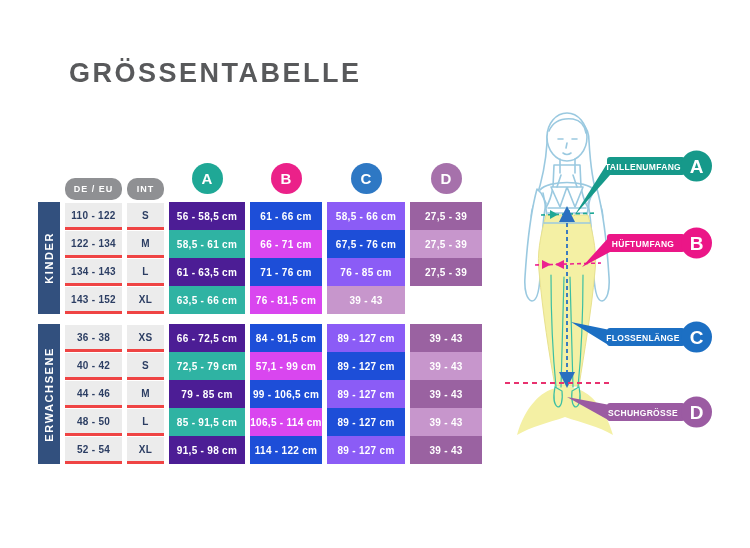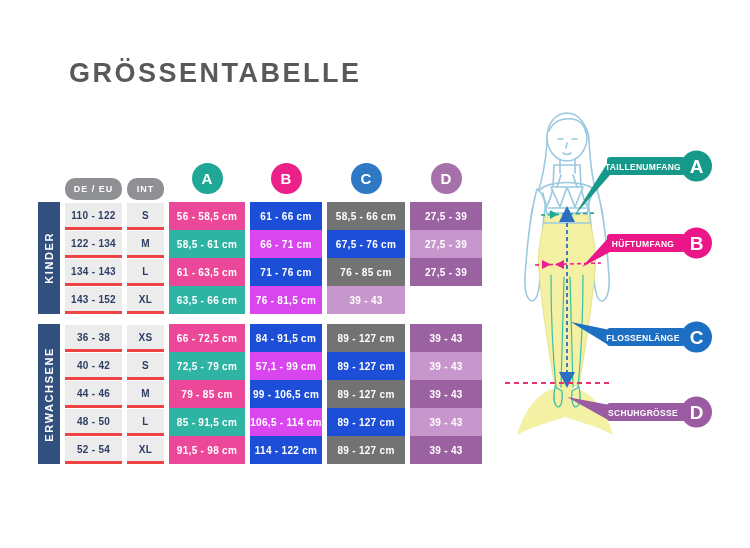--- a/index.html
+++ b/index.html
@@ -19,23 +19,23 @@
   .group{grid-auto-rows:28px;}
   .group.k{margin-top:0;}
   .group.e{margin-top:10px;}
   .sidebar{grid-column:1;background:#32507e;color:#fff;display:flex;align-items:center;justify-content:center;}
   .sidebar span{writing-mode:vertical-rl;transform:rotate(180deg);font-size:11px;font-weight:700;letter-spacing:1.6px;}
   .rows4{grid-row:1 / span 4;}
   .rows5{grid-row:1 / span 5;}
   .cell{display:flex;align-items:center;justify-content:center;font-size:10px;font-weight:700;
         letter-spacing:.3px;color:#fff;}
   .ggray{background:#ececec;color:#2c3e63;border-top:1px solid #fff;border-bottom:3px solid #ef4444;}
-  .ca.v1{background:#ec4899}.ca.v2{background:#2fb3a3}
+  .ca.v1{background:#4c1d95}.ca.v2{background:#2fb3a3}
   .cb.v1{background:#1d4ed8}.cb.v2{background:#d946ef}
-  .cc.v1{background:#737373}.cc.v2{background:#1d4ed8}
+  .cc.v1{background:#8b5cf6}.cc.v2{background:#1d4ed8}
   .cd.v1{background:#9a62a1}.cd.v2{background:#c796cc}
   
   .fig{position:absolute;left:485px;top:95px;}
   .fig text{font-family:"Liberation Sans",sans-serif;font-weight:700;fill:#fff;}
   .outline{fill:#fff;stroke:#9ac9e0;stroke-width:1.6;stroke-linecap:round;stroke-linejoin:round;}
   .lineonly{fill:none;stroke:#9ac9e0;stroke-width:1.6;stroke-linecap:round;}
   .greenl{fill:none;stroke:#3bbfa3;stroke-width:1.2;stroke-linecap:round;}
 </style>
 </head>
 <body>

